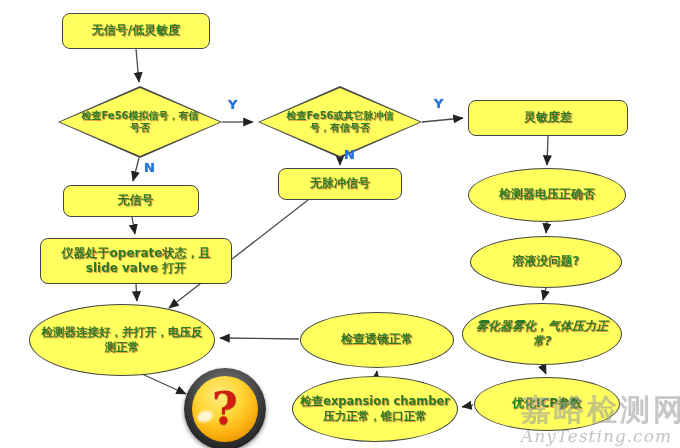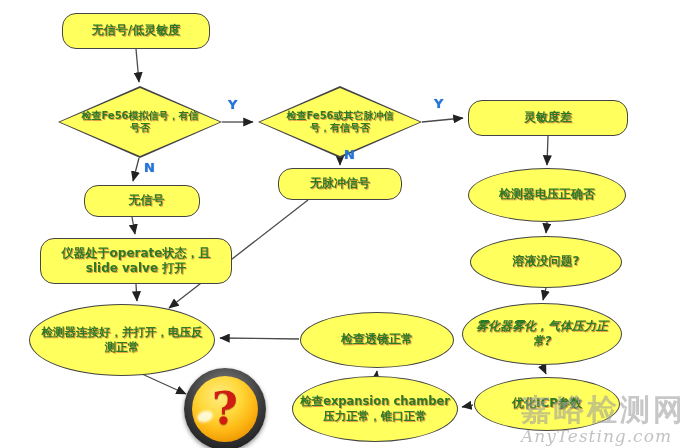--- a/index.html
+++ b/index.html
@@ -11,42 +11,42 @@
     width:680px;height:448px;position:relative;overflow:hidden;background:#ffffff;
     font-family:"DejaVu Sans","Liberation Sans",sans-serif;
   }
   #canvas{position:absolute;inset:0;width:680px;height:448px;}
   svg.wires{position:absolute;left:0;top:0;pointer-events:none;}
   .node{
     position:absolute;box-sizing:border-box;display:flex;align-items:center;justify-content:center;
     text-align:center;font-weight:bold;font-size:12px;line-height:1.28;
     color:var(--text);text-shadow:1px 1px 0 rgba(214,60,40,.5);padding:2px 6px;
   }
-  .rect{background:var(--fill);border:1.6px solid var(--border);border-radius:14px;}
+  .rect{background:var(--fill);border:1.6px solid var(--border);border-radius:8px;}
   .ellipse{background:var(--fill);border:1.6px solid var(--border);border-radius:50%;}
   .diamond-outer{position:absolute;background:var(--border);
     clip-path:polygon(50% 0,100% 50%,50% 100%,0 50%);}
   .diamond-inner{position:absolute;inset:2px;background:var(--fill);
     clip-path:polygon(50% 0,100% 50%,50% 100%,0 50%);}
   .diamond-label{
     position:absolute;inset:0;display:flex;align-items:center;justify-content:center;
     text-align:center;font-weight:bold;font-size:10px;line-height:1.25;
     color:var(--text);text-shadow:1px 1px 0 rgba(214,60,40,.5);
   }
   .diamond-label span{display:block;width:74%;}
   .edge-label{
     position:absolute;font-weight:bold;font-size:13px;color:var(--label);
     text-shadow:0 0 1px rgba(20,40,120,.6);
   }
   
   #n-start{left:62px;top:13px;width:148px;height:36px;}
   #n-d1{left:58px;top:86px;width:164px;height:72px;}
   #n-d2{left:258px;top:86px;width:164px;height:72px;}
   #n-sens{left:468px;top:100px;width:160px;height:36px;}
-  #n-nosig{left:84px;top:185px;width:116px;height:32px;padding-left:15px;}
+  #n-nosig{left:63px;top:185px;width:136px;height:32px;padding-left:15px;}
   #n-operate{left:40px;top:238px;width:192px;height:46px;}
   #n-detector{left:29px;top:304px;width:186px;height:72px;font-size:11.5px;}
   #n-nopulse{left:278px;top:168px;width:124px;height:32px;}
   #n-voltage{left:468px;top:168px;width:158px;height:54px;}
   #n-solution{left:470px;top:236px;width:152px;height:52px;}
   #n-neb{left:462px;top:303px;width:160px;height:62px;font-style:italic;}
   #n-icp{left:474px;top:377px;width:146px;height:54px;}
   #n-lens{left:300px;top:312px;width:154px;height:56px;}
   #n-expansion{left:292px;top:376px;width:166px;height:66px;font-size:11.5px;}
   

